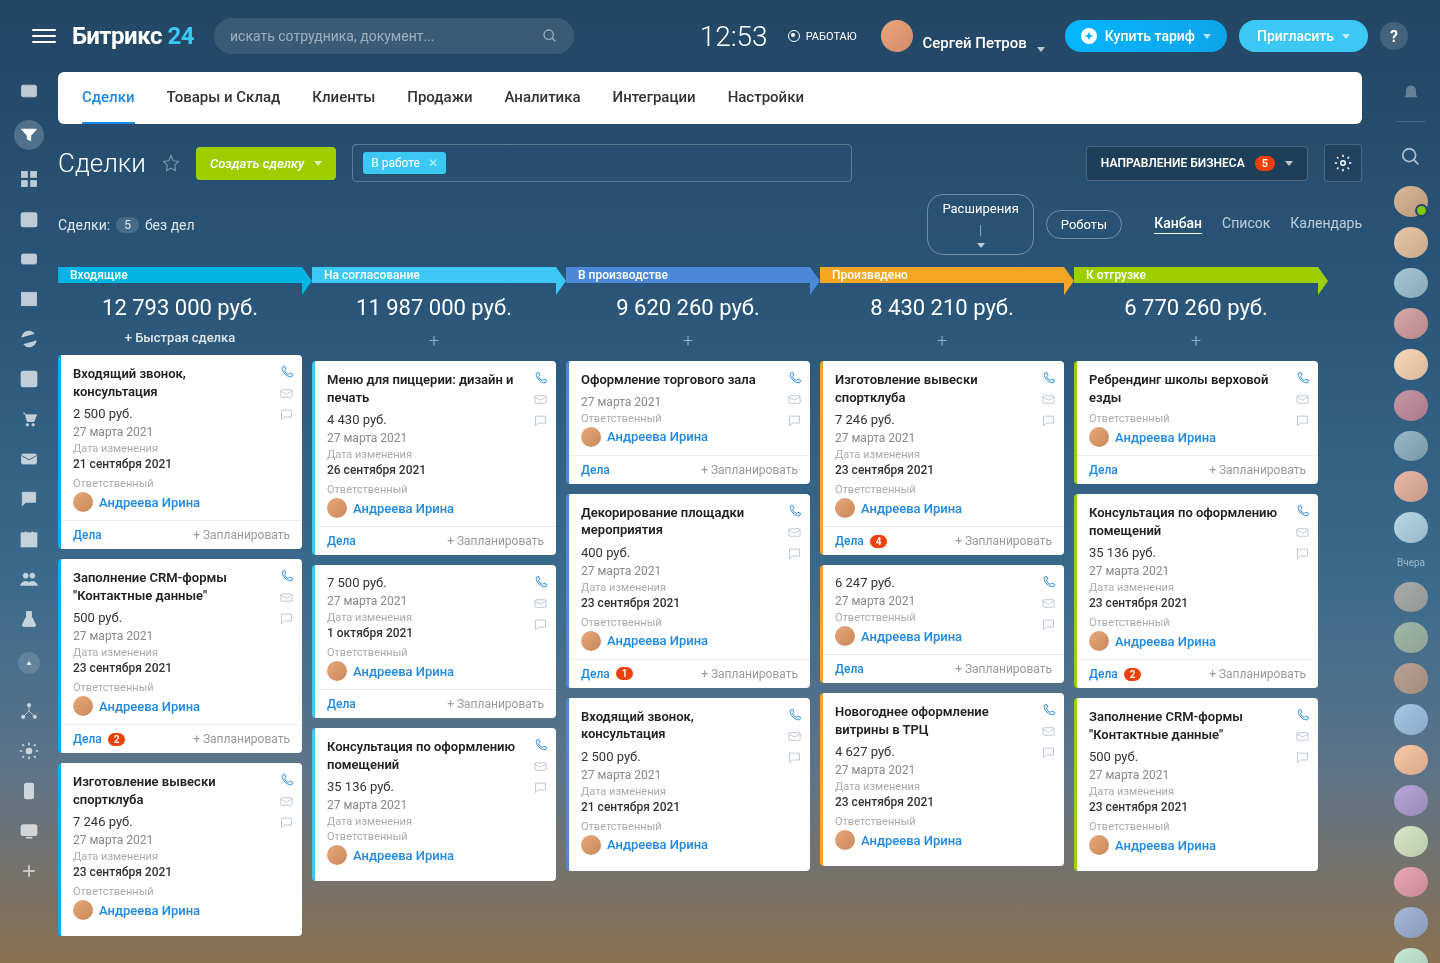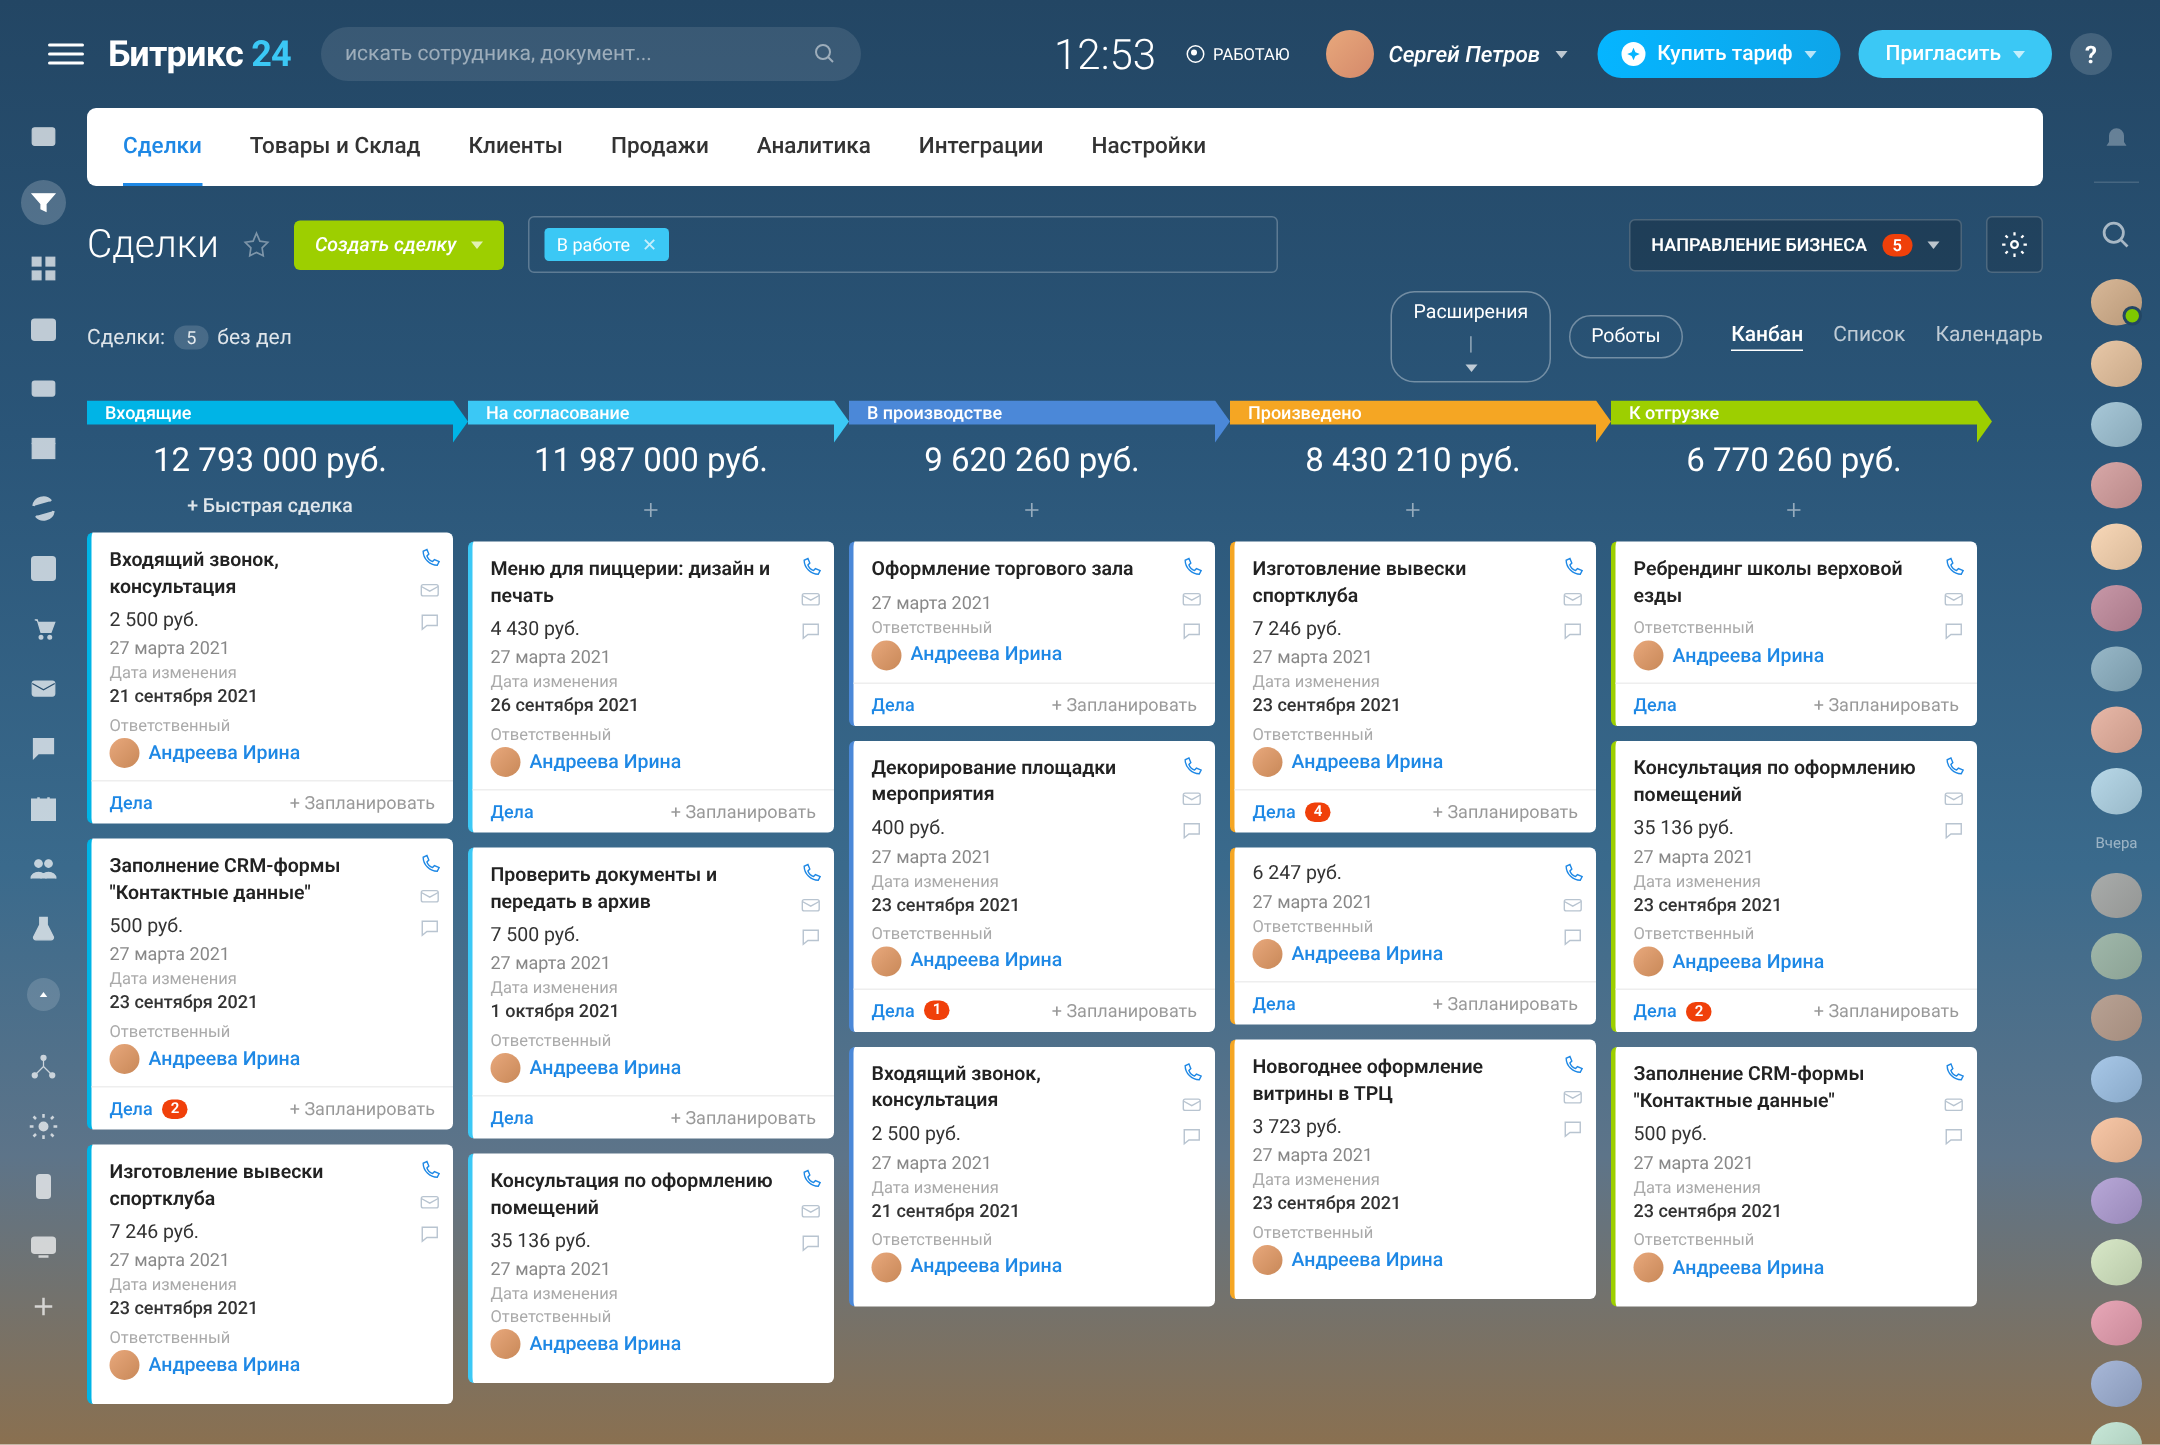--- a/index.html
+++ b/index.html
@@ -12,21 +12,21 @@
 .logo { font-size: 24px; font-weight: 700; letter-spacing: -0.5px; margin-right: 20px; }
 .logo .num { color: #3bc8f5; }
 .search-box { flex: 0 0 360px; height: 36px; background: rgba(255,255,255,0.1); border-radius: 18px; display: flex; align-items: center; padding: 0 16px; margin-right: 24px; }
 .search-box input { background: transparent; border: none; color: #fff; outline: none; flex: 1; font-size: 14px; }
 .search-box input::placeholder { color: rgba(255,255,255,0.5); }
 .search-icon { width: 16px; height: 16px; opacity: 0.5; }
 .time { font-size: 28px; font-weight: 300; margin: 0 20px 0 auto; }
 .work-status { display: flex; align-items: center; gap: 6px; font-size: 11px; margin-right: 24px; }
 .work-status-icon { width: 12px; height: 12px; border: 1.5px solid #fff; border-radius: 50%; position: relative; }
 .work-status-icon::after { content:''; position:absolute; width:4px; height:4px; background:#fff; border-radius:50%; top:2px; left:2px; }
-.user-info { display: flex; align-items: center; gap: 10px; margin-right: 20px; cursor: pointer; font-style: italic; }
+.user-info { display: flex; align-items: flex-end; gap: 10px; margin-right: 20px; cursor: pointer; }
 .avatar { width: 32px; height: 32px; border-radius: 50%; background: linear-gradient(135deg,#e8a87c,#d4896a); }
 .user-name { font-size: 15px; font-weight: 500; }
 .chev-down { width:0; height:0; border-left:4px solid transparent; border-right:4px solid transparent; border-top:5px solid rgba(255,255,255,0.7); }
 .buy-btn { background: linear-gradient(90deg,#05b5ff,#0ea5e9); border-radius: 18px; padding: 8px 16px; display:flex; align-items:center; gap:8px; font-size:14px; font-weight:500; margin-right:12px; cursor:pointer; }
 .buy-btn .rocket { width:16px; height:16px; background:#fff; border-radius:50%; display:flex; align-items:center; justify-content:center; }
 .invite-btn { background:#3bc8f5; border-radius:18px; padding:8px 18px; font-size:14px; font-weight:500; cursor:pointer; display:flex; align-items:center; gap:8px; margin-right:12px; }
 .help-btn { width:28px; height:28px; border-radius:50%; background:rgba(255,255,255,0.15); display:flex; align-items:center; justify-content:center; font-weight:700; cursor:pointer; }
 
 
 .layout { display:flex; height: calc(963px - 56px); }
@@ -458,21 +458,20 @@
                   <path d="M5 4c0 8 7 15 15 15l2-4-5-2-2 2c-3-1-5-3-6-6l2-2-2-5z"></path>
                 </svg>
 <svg viewBox="0 0 24 24">
                   <rect x="3" y="6" width="18" height="12" rx="2"></rect>
                   <path d="M3 8l9 5 9-5"></path>
                 </svg>
 <svg viewBox="0 0 24 24">
                   <path d="M4 5h16v11H9l-5 4z"></path>
                 </svg>
 </div>
-              <div class="card-title">Проверить документы и передать в архив</div>
               <div class="card-price">7 500 руб.</div>
               <div class="card-date">27 марта 2021</div>
               <div class="card-label">Дата изменения</div>
               <div class="card-value">1 октября 2021</div>
               <div class="card-label">Ответственный</div>
               <div class="card-resp">
                 <div class="mini-avatar"></div>
                 <span>Андреева Ирина</span>
               </div>
               <div class="card-footer">
@@ -654,21 +653,21 @@
                 </svg>
 <svg viewBox="0 0 24 24">
                   <rect x="3" y="6" width="18" height="12" rx="2"></rect>
                   <path d="M3 8l9 5 9-5"></path>
                 </svg>
 <svg viewBox="0 0 24 24">
                   <path d="M4 5h16v11H9l-5 4z"></path>
                 </svg>
 </div>
               <div class="card-title">Новогоднее оформление витрины в ТРЦ</div>
-              <div class="card-price">3 723 руб.</div>
+              <div class="card-price">4 627 руб.</div>
               <div class="card-date">27 марта 2021</div>
               <div class="card-label">Дата изменения</div>
               <div class="card-value">23 сентября 2021</div>
               <div class="card-label">Ответственный</div>
               <div class="card-resp">
                 <div class="mini-avatar"></div>
                 <span>Андреева Ирина</span>
               </div>
             </div>
           </div>

